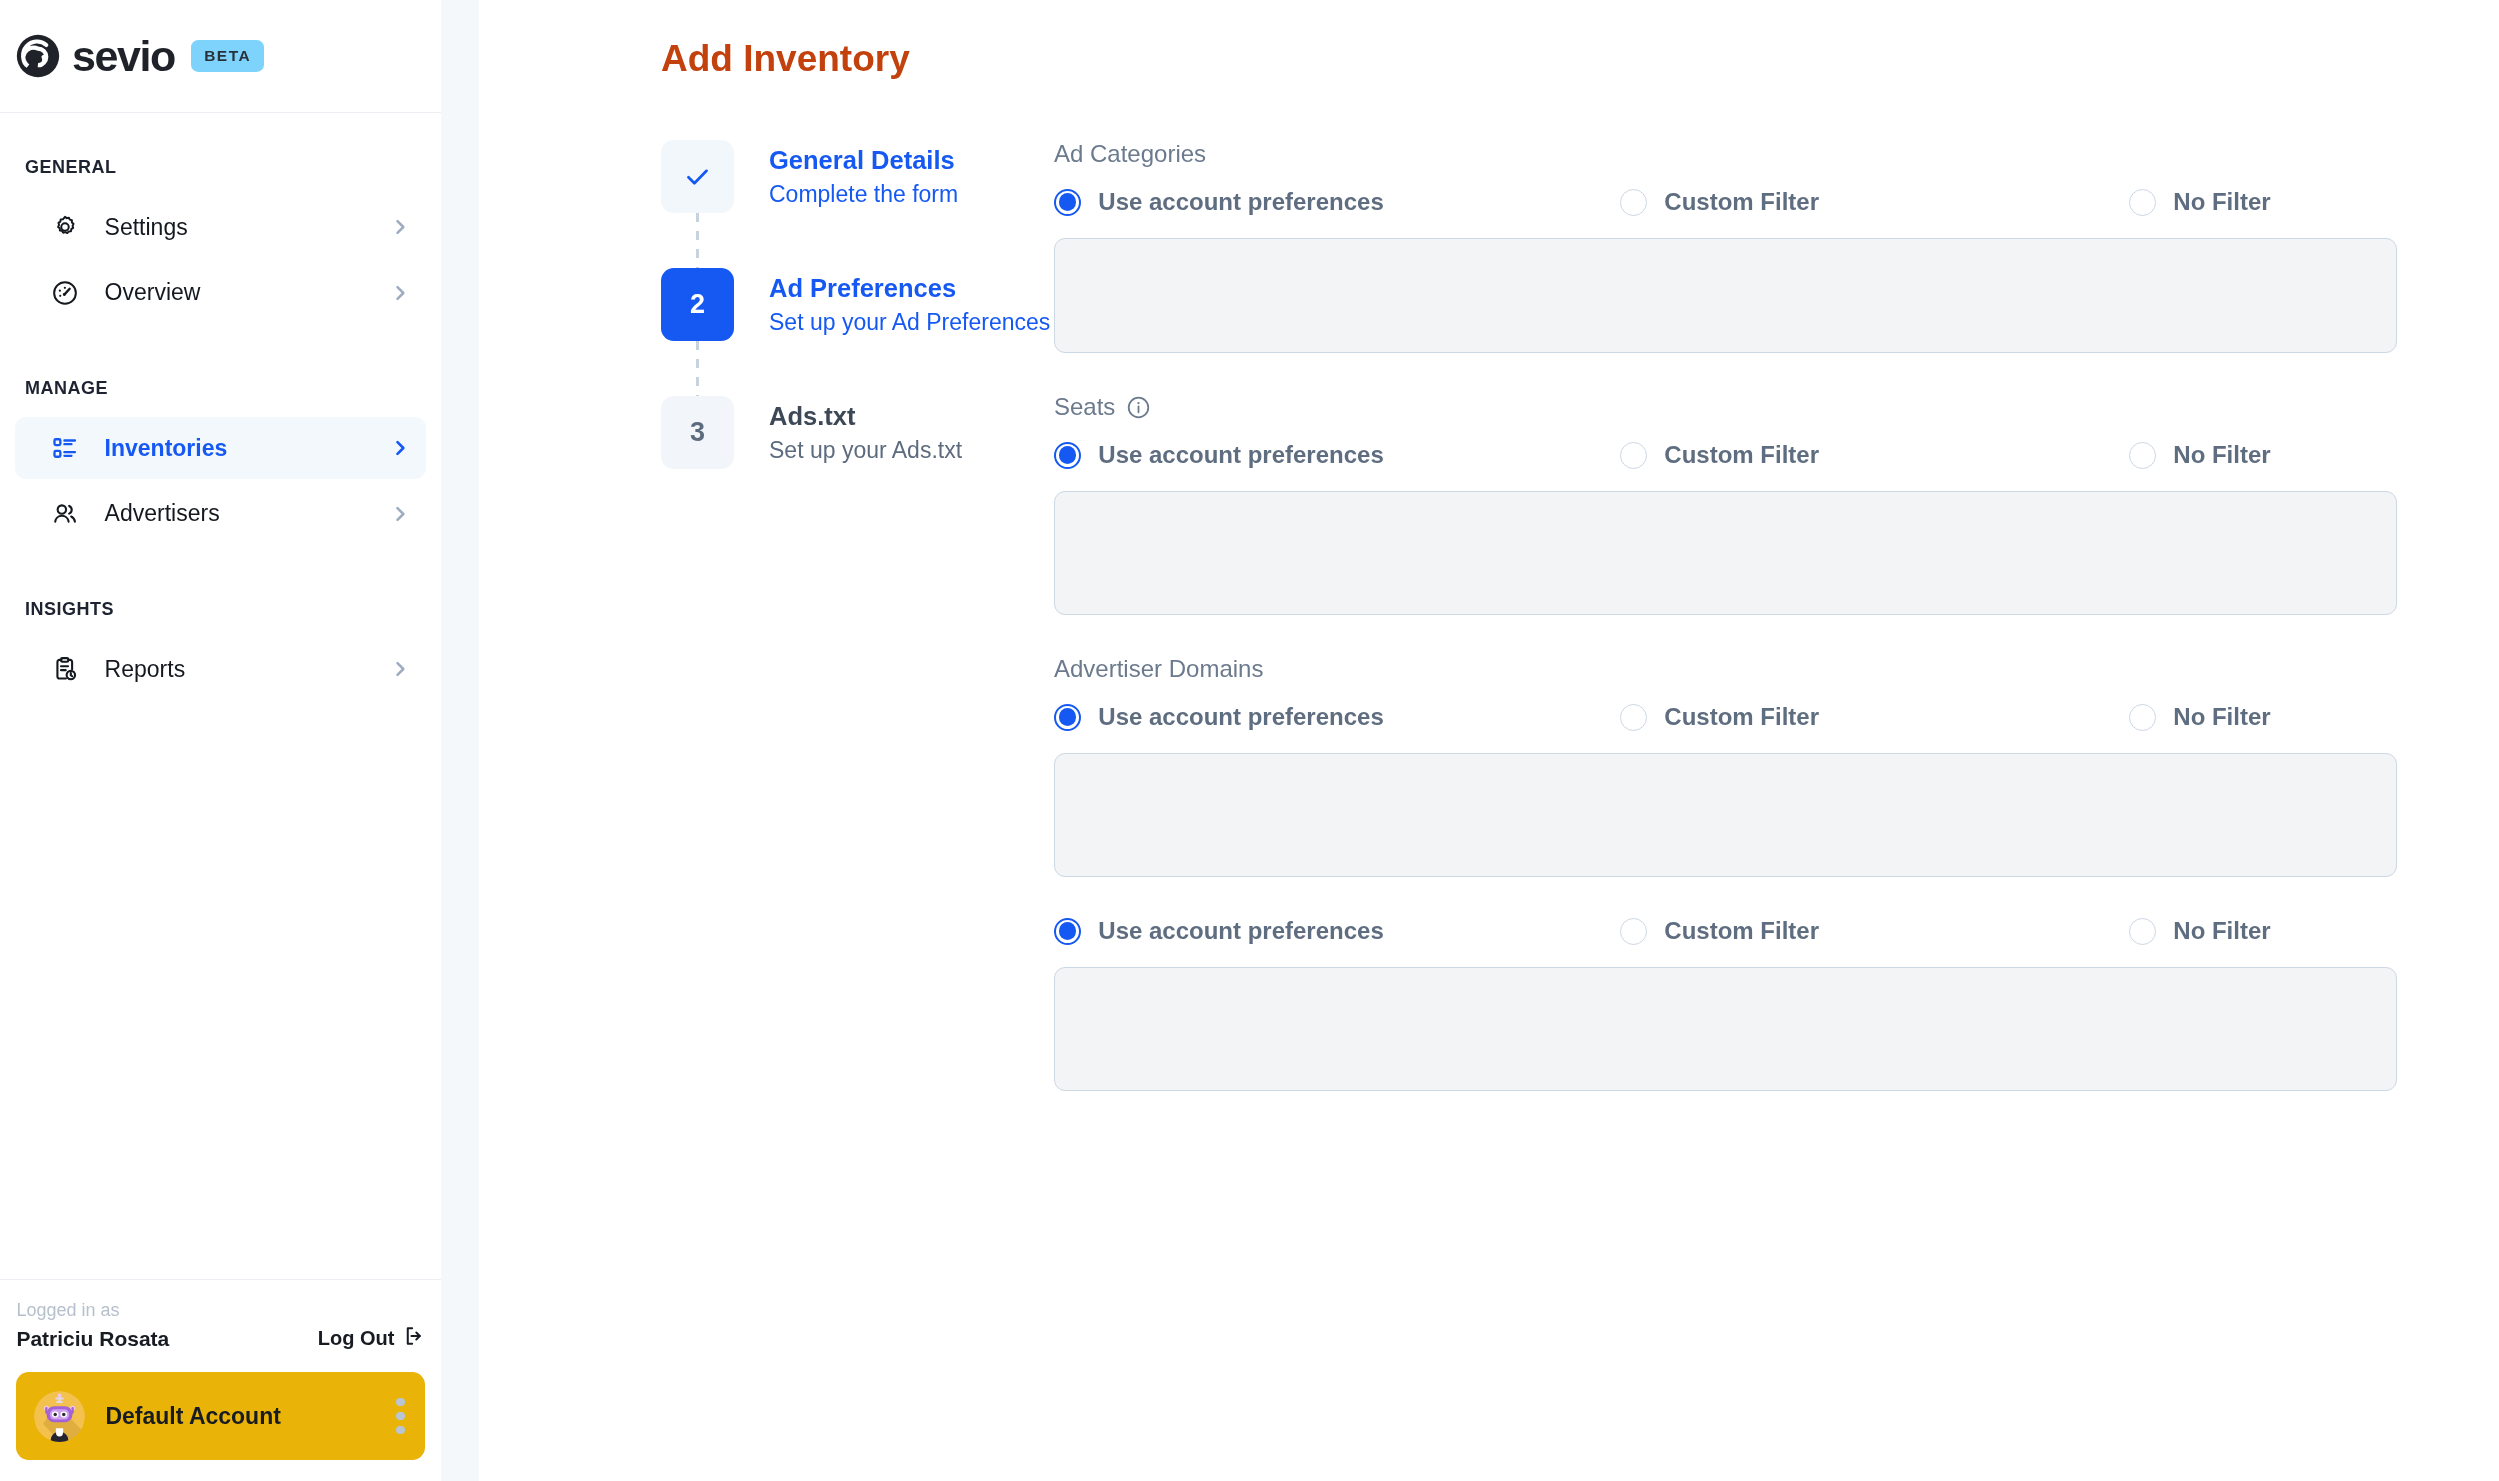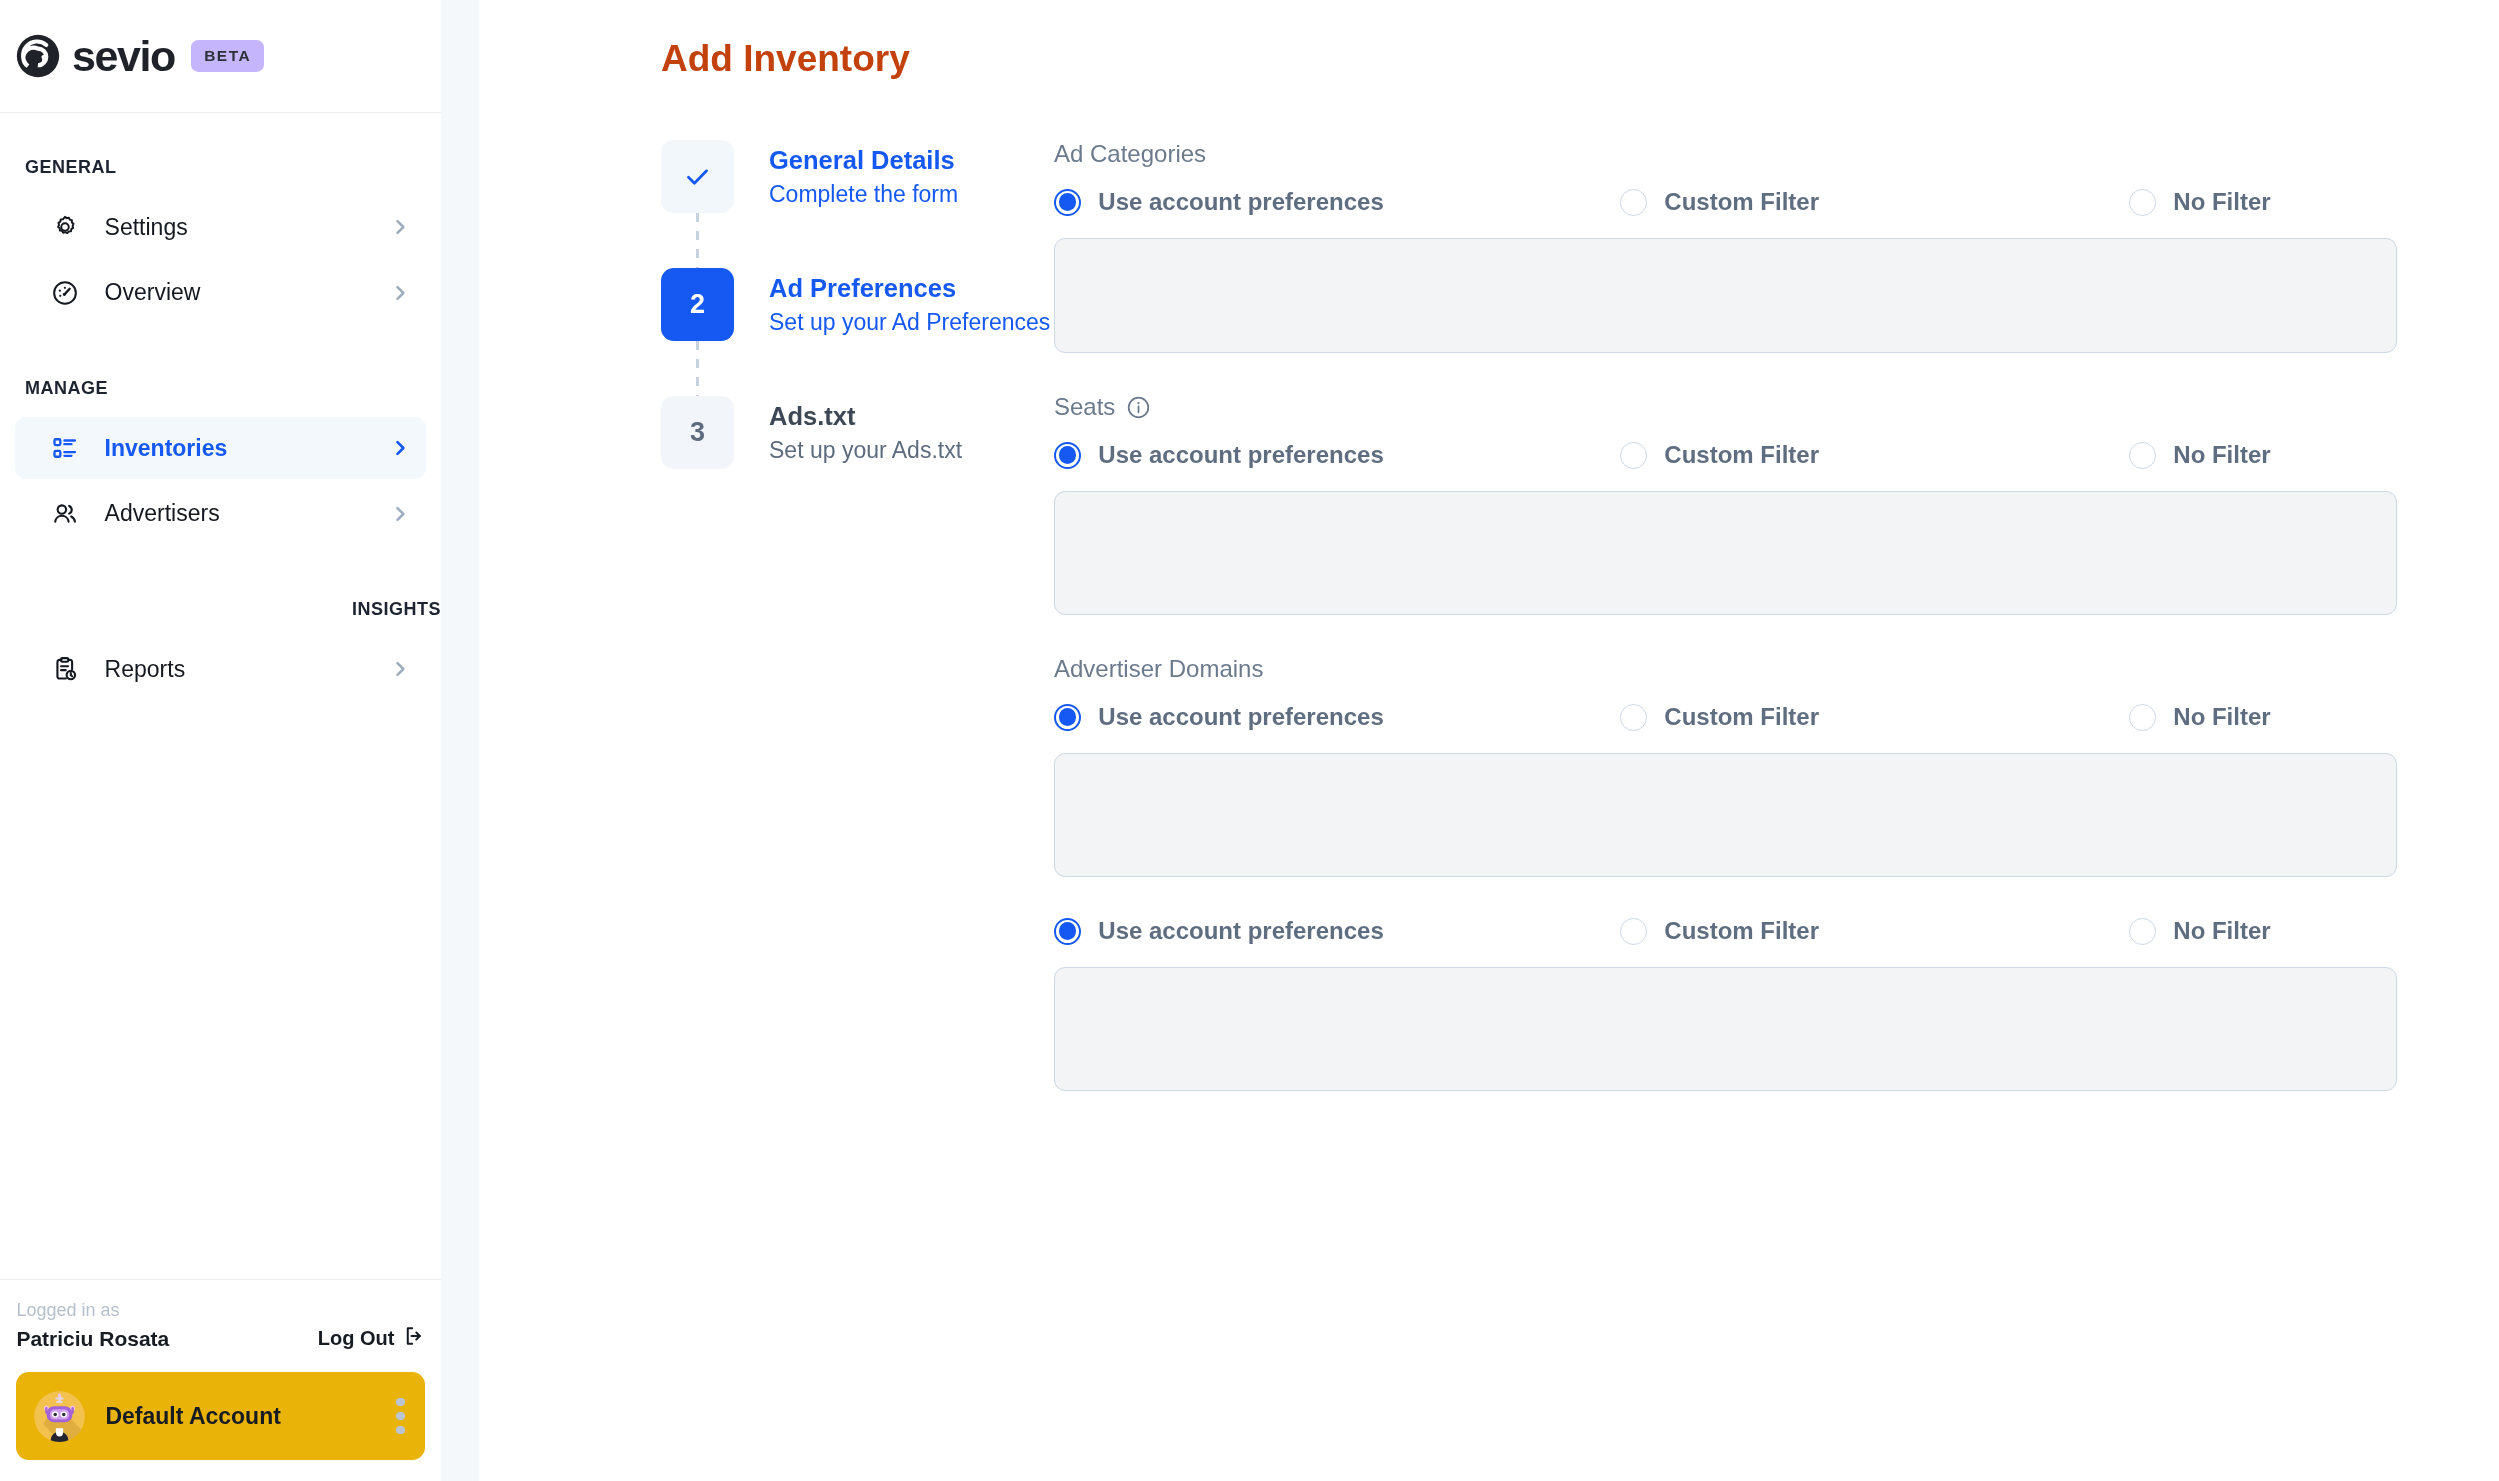--- a/index.html
+++ b/index.html
@@ -25,32 +25,32 @@
     padding-left: 15px;
     border-bottom: 0.9px solid #eceff3;
   }
   .logo-mark { width: 46px; height: 46px; flex: 0 0 46px; margin-right: 11px; }
   .logo-word {
     font-size: 43px; font-weight: 700; letter-spacing: -1.4px;
     color: #1f2329; line-height: 1;
   }
   .beta-badge {
     margin-left: 16.4px;
-    background: #c4b5fd; color: #2a3038;
+    background: #7dd3fc; color: #2a3038;
     font-size: 15.5px; font-weight: 700; letter-spacing: 1.5px;
     padding: 7.3px 12.8px; border-radius: 7.3px;
   }
 
   .nav-section-title {
     font-size: 18px; font-weight: 700; letter-spacing: 0.5px;
     color: #1d2330; padding: 0 0 0 25px;
   }
   .nav-general-title { margin-top: 44px; margin-bottom: 18px; }
   .nav-manage-title  { margin-top: 51px; margin-bottom: 18px; }
-  .nav-insights-title{ margin-top: 51px; margin-bottom: 18px; text-align: right; }
+  .nav-insights-title{ margin-top: 51px; margin-bottom: 18px; }
 
   .nav-list { padding: 0 14.6px; }
   .nav-item {
     height: 62px; border-radius: 11px;
     display: flex; align-items: center;
     padding: 0 16.4px 0 35px;
     cursor: pointer;
     margin-bottom: 3.6px;
   }
   .nav-item .nav-icon { width: 31px; height: 31px; flex: 0 0 31px; display: flex; align-items: center; justify-content: center; }

